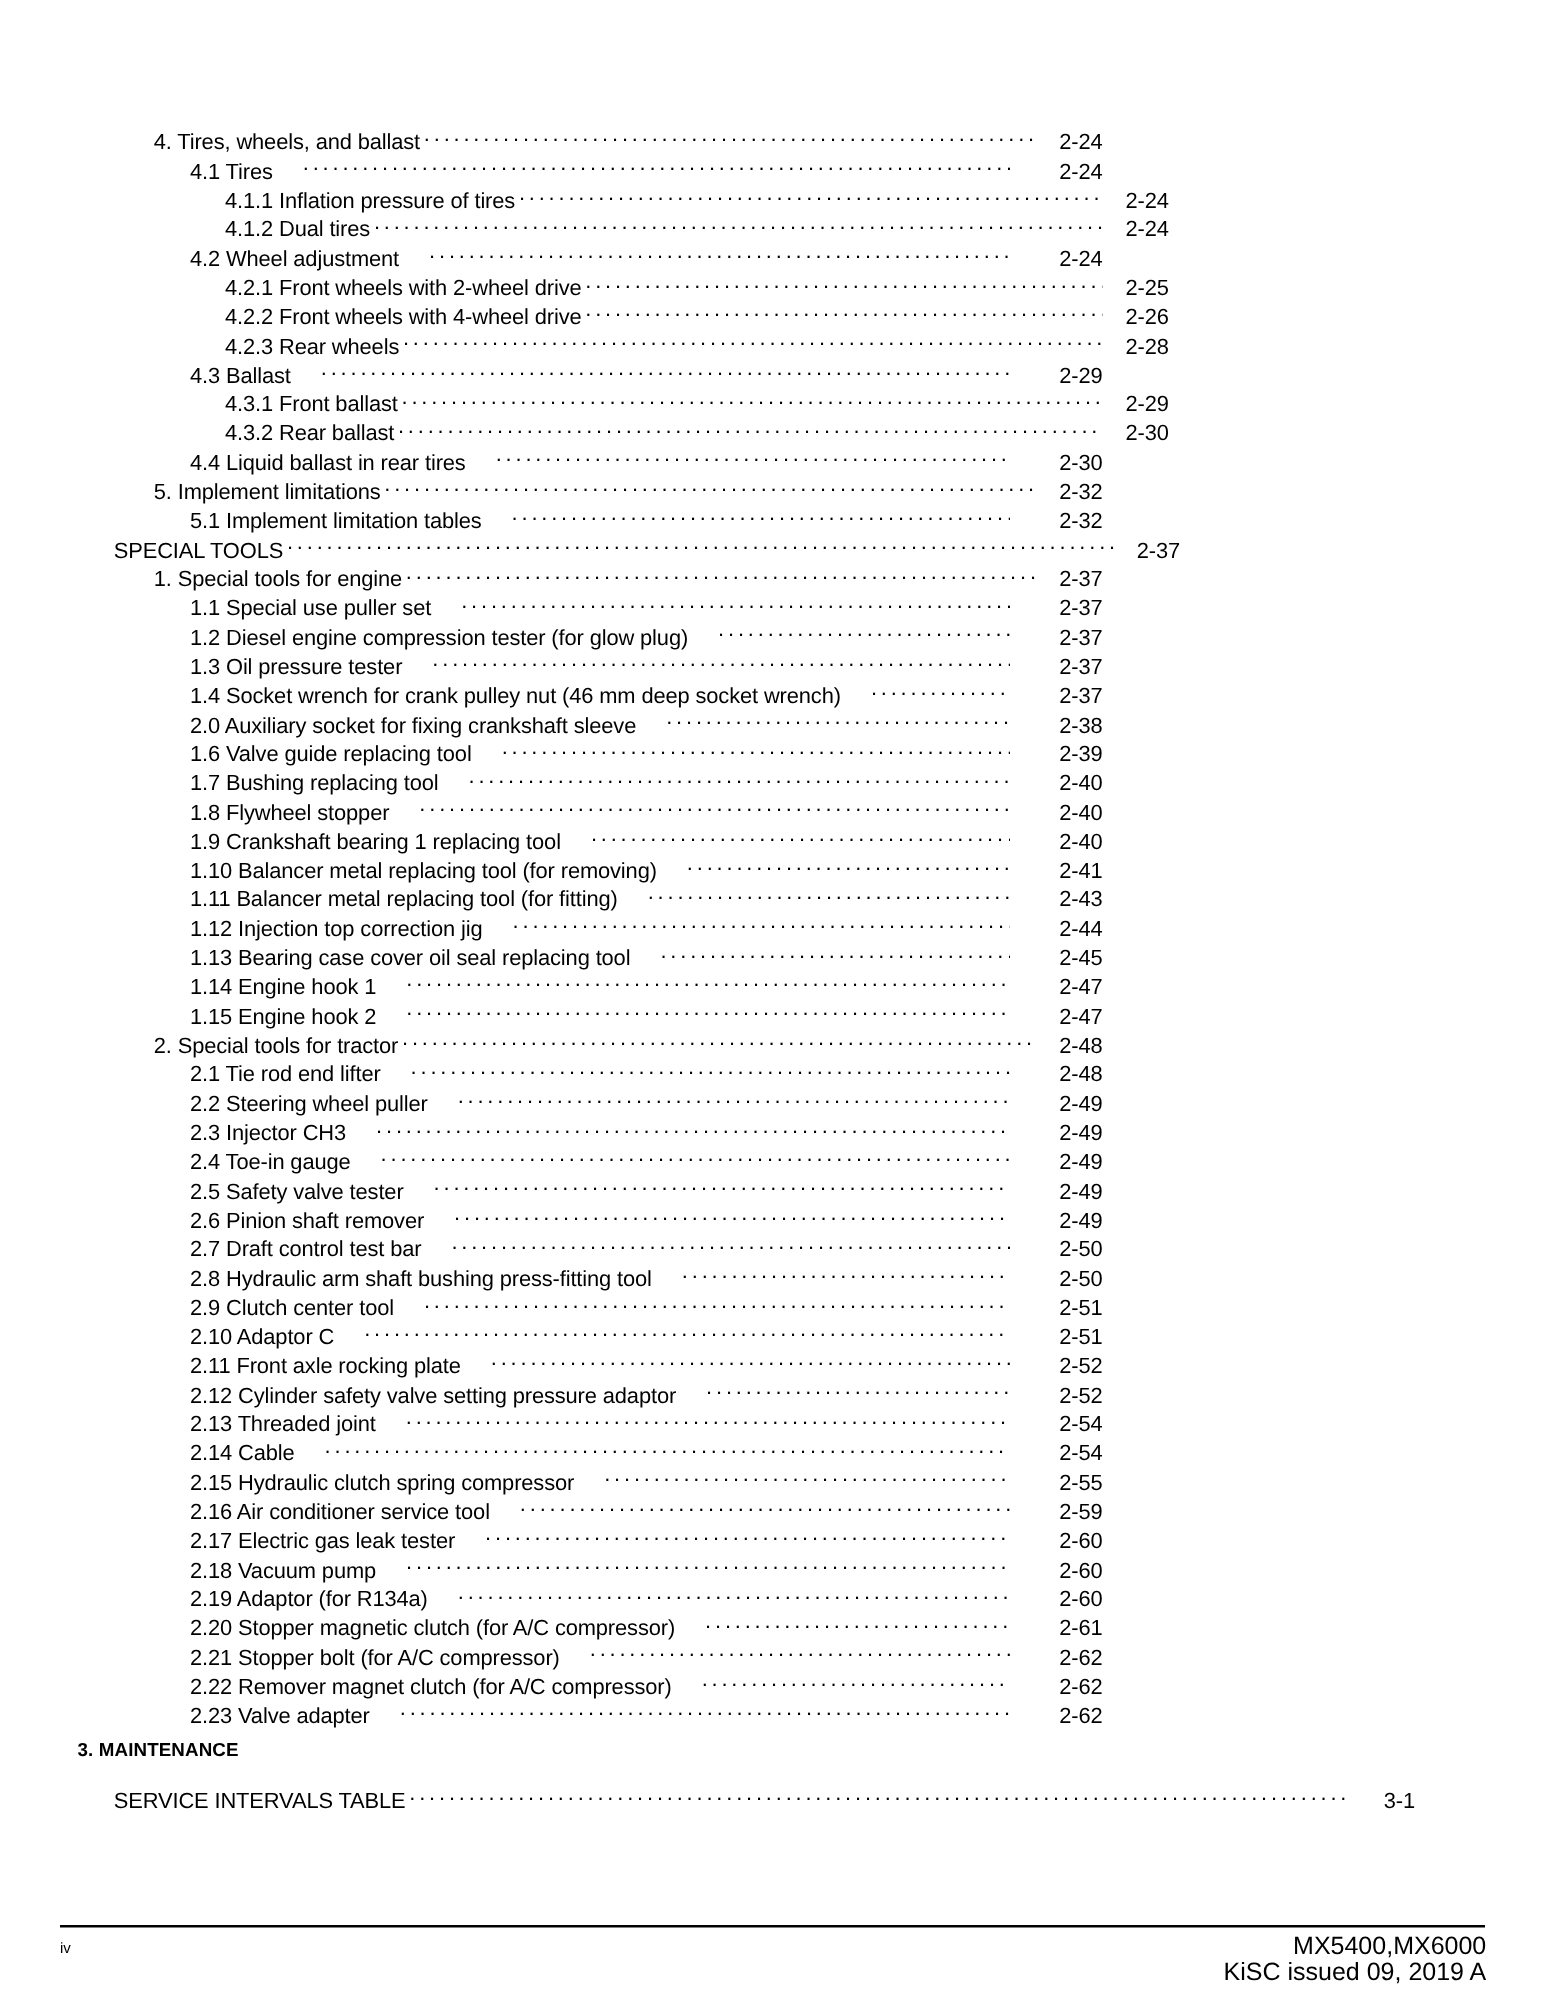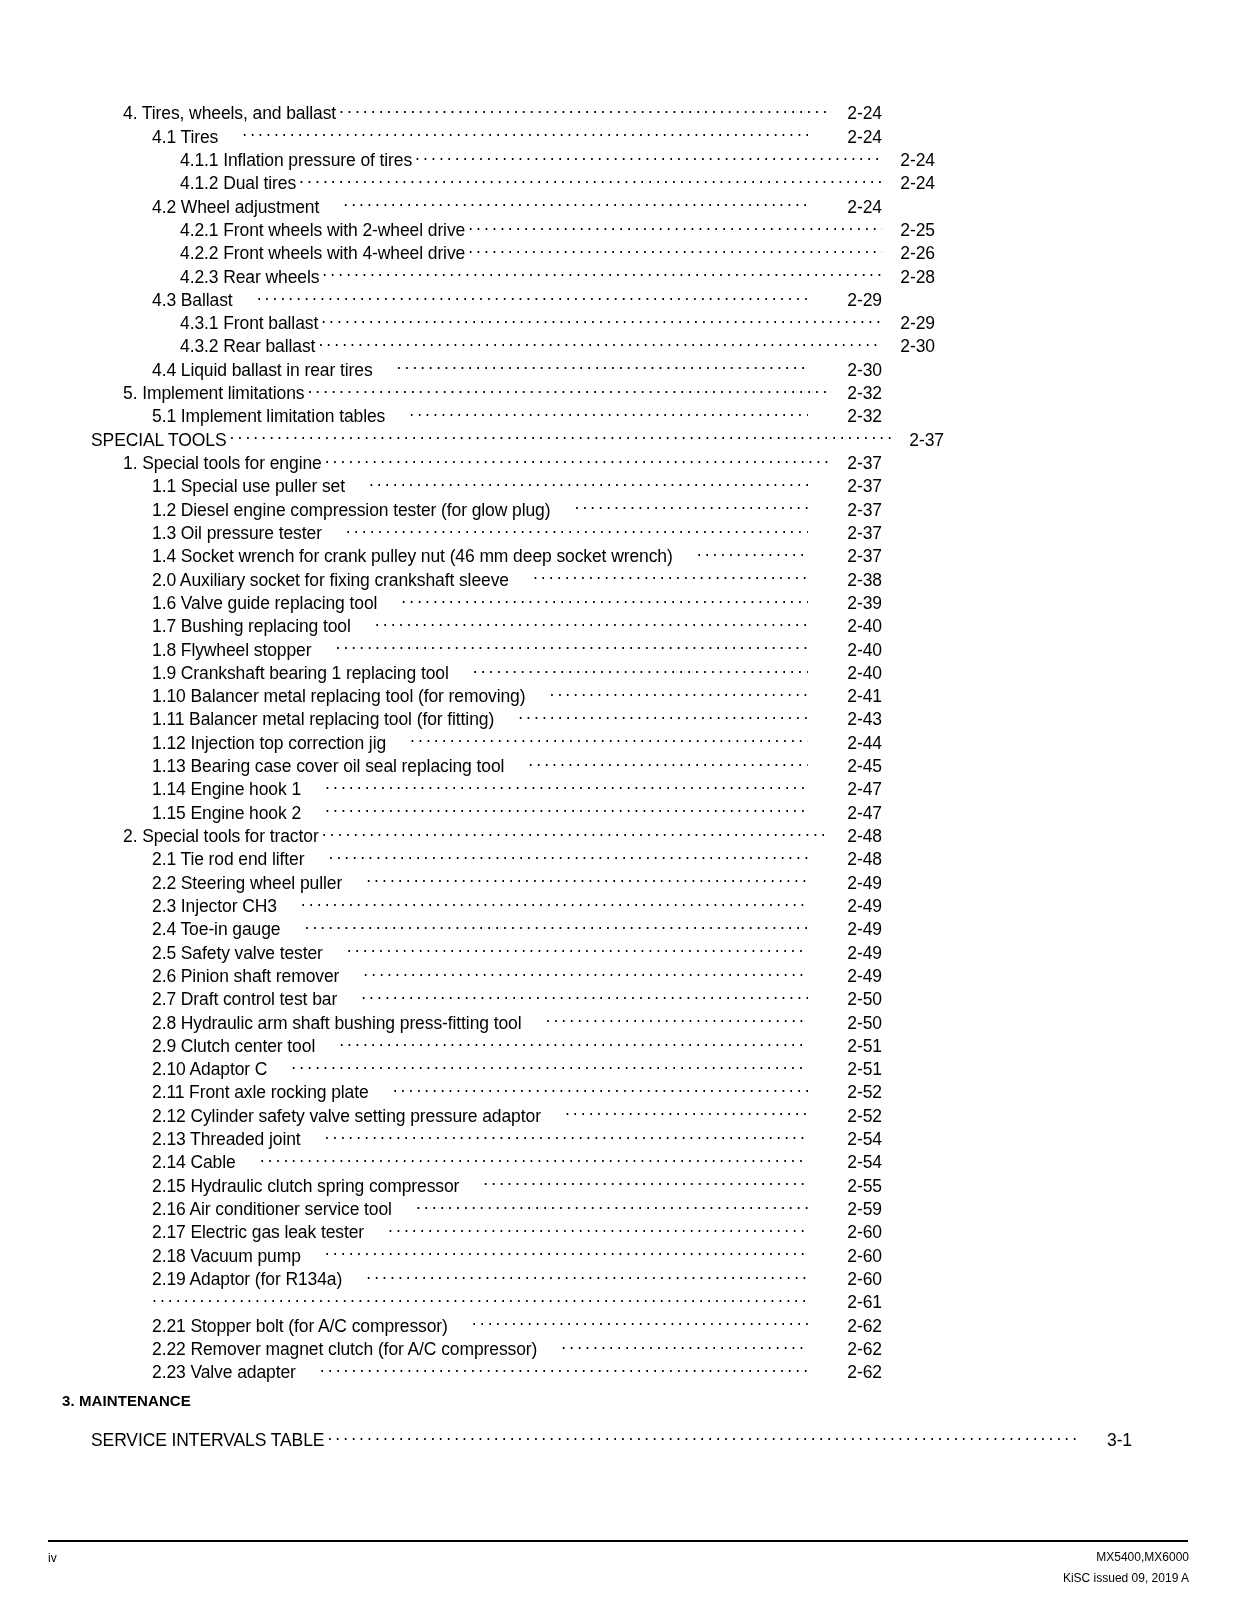--- a/index.html
+++ b/index.html
@@ -108,21 +108,21 @@
     left: 48px;
     top: 1548px;
     font-size: 12px;
     line-height: 20px;
   }
   #footer-right {
     position: absolute;
     right: 47px;
     top: 1547px;
     text-align: right;
-    font-size: 12px;
+    font-size: 20px;
     line-height: 21px;
   }
   #footer-right .model { display: block; letter-spacing: 0px; }
   #footer-right .issued { display: block; letter-spacing: 0px; }
 </style>
 </head>
 <body>
 
 <div id="page">
 
@@ -376,20 +376,21 @@
         <span class="toc-label">2.18 Vacuum pump</span>
         <span class="toc-dots"></span>
         <span class="toc-page">2-60</span>
       </div>
       <div class="toc-row lvl2">
         <span class="toc-label">2.19 Adaptor (for R134a)</span>
         <span class="toc-dots"></span>
         <span class="toc-page">2-60</span>
       </div>
       <div class="toc-row lvl2">
+        <span class="toc-label">2.20 Stopper magnetic clutch (for A/C compressor)</span>
         <span class="toc-dots"></span>
         <span class="toc-page">2-61</span>
       </div>
       <div class="toc-row lvl2">
         <span class="toc-label">2.21 Stopper bolt (for A/C compressor)</span>
         <span class="toc-dots"></span>
         <span class="toc-page">2-62</span>
       </div>
       <div class="toc-row lvl2">
         <span class="toc-label">2.22 Remover magnet clutch (for A/C compressor)</span>

